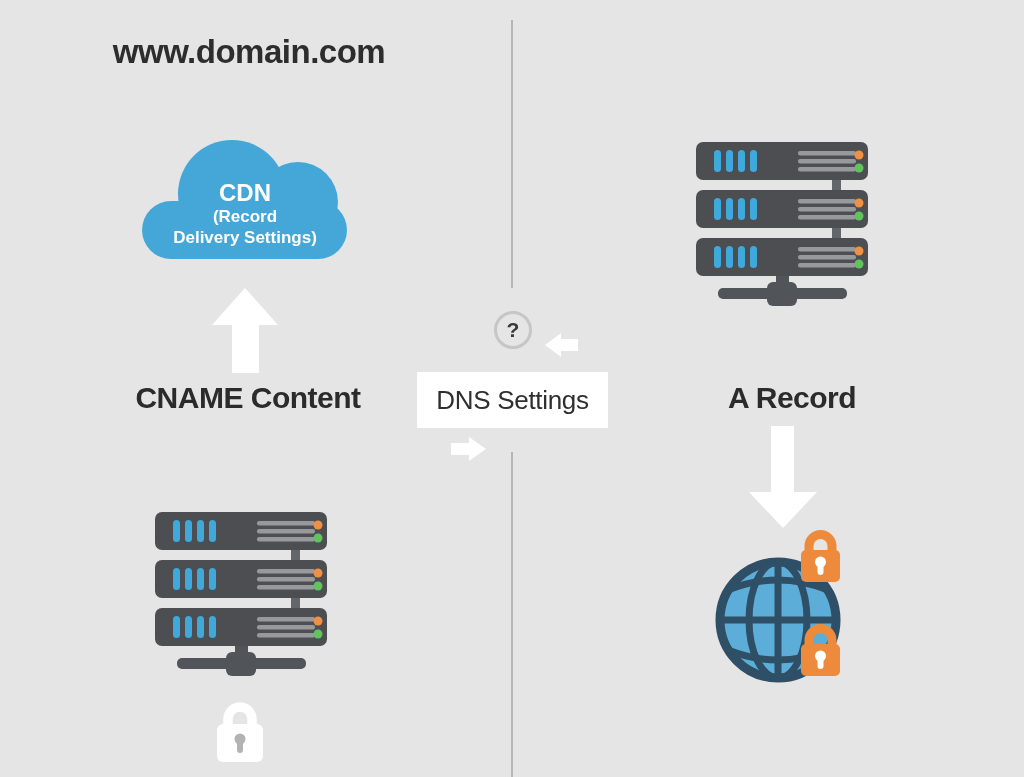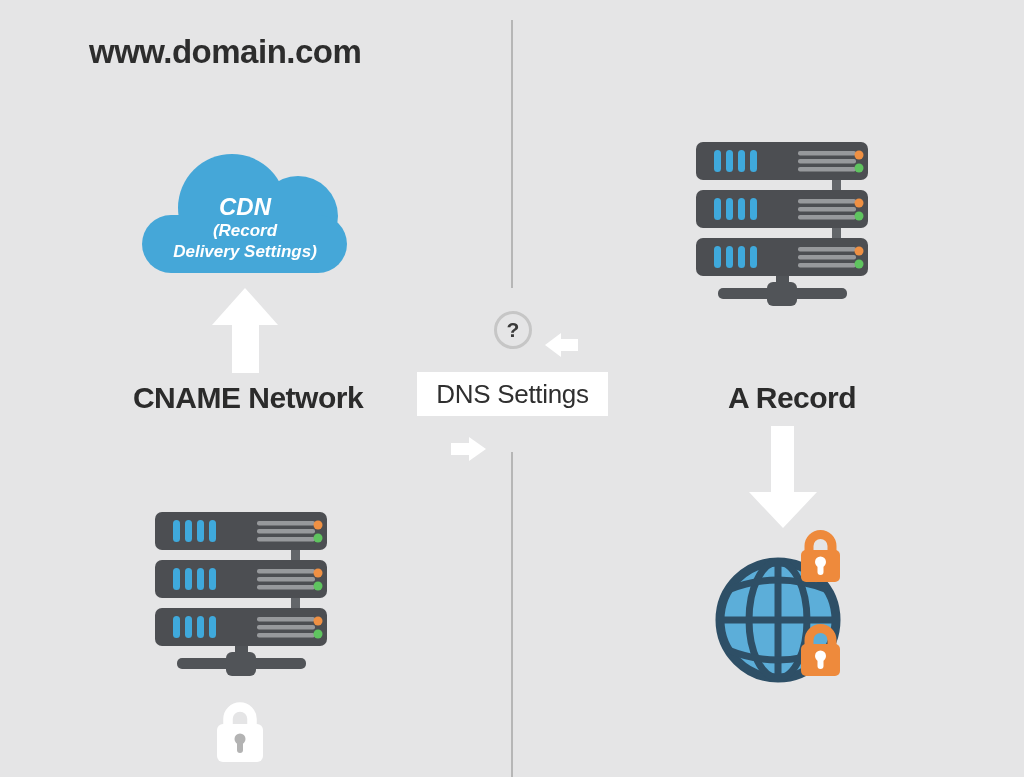--- a/index.html
+++ b/index.html
@@ -6,28 +6,28 @@
   body { font-family:"Liberation Sans", sans-serif; background:#cfcfcf; }
   #canvas {
     position:relative; width:1024px; height:777px; overflow:hidden;
     background:#e5e5e6; margin:0 auto;
   }
   .divider { position:absolute; left:511px; width:2px; background:#b6b6b6; }
   .divider.top { top:20px; height:268px; }
   .divider.bottom { top:452px; height:325px; }
 
   .title {
-    position:absolute; top:33px; width:320px; 
+    position:absolute; top:33px; width:320px; text-align:center;
     font-size:33px; font-weight:700; color:#2d2d2d; letter-spacing:-0.5px;
   }
   .title.left { left:89px; }
   .title.right { left:633px; }
 
   
-  .cloud { position:absolute; left:140px; top:150px; width:210px; height:130px;font-style:italic; }
+  .cloud { position:absolute; left:140px; top:136px; width:210px; height:130px; }
   .cloud .blob { position:absolute; background:#45a7d8; }
   .cloud .c-big  { left:38px; top:4px;  width:108px; height:108px; border-radius:50%; }
   .cloud .c-small{ left:118px; top:26px; width:80px; height:80px; border-radius:50%; }
   .cloud .c-base { left:2px; top:65px; width:205px; height:58px; border-radius:29px; }
   .cloud-text {
     position:absolute; left:0; top:44px; width:210px; text-align:center; color:#ffffff;
   }
   .cloud-text .t1 { font-size:24px; font-weight:700; line-height:26px; }
   .cloud-text .t2 { font-size:17px; font-weight:600; line-height:21px; }
 
@@ -46,21 +46,21 @@
   .mid-right-head { left:469px; top:437px; border-top:12px solid transparent; border-bottom:12px solid transparent; border-left:17px solid #ffffff; }
 
   .record-label {
     position:absolute; top:381px; width:320px; text-align:center;
     font-size:30px; font-weight:700; color:#2b2b2b; letter-spacing:-0.5px;
   }
   .record-label.cname { left:88px; }
   .record-label.arec  { left:632px; }
 
   .dns-box {
-    position:absolute; left:417px; top:372px; width:191px; height:44px;
+    position:absolute; left:417px; top:372px; width:191px; height:56px;
     background:#ffffff; display:flex; align-items:center; justify-content:center;
   }
   .dns-box span { font-size:26px; font-weight:500; color:#2f2f2f; letter-spacing:-0.3px; }
 
   .q-badge {
     position:absolute; left:494px; top:311px; width:38px; height:38px;
     border:3px solid #c6c6c6; border-radius:50%; box-sizing:border-box;
     display:flex; align-items:center; justify-content:center;
     font-size:21px; font-weight:700; color:#3a3a3a;
   }
@@ -114,21 +114,21 @@
       <div class="t2">(Record</div>
       <div class="t2">Delivery Settings)</div>
     </div>
   </div>
 
   <div>
     <div class="tri up-head"></div>
     <div class="shaft up-shaft"></div>
   </div>
 
-  <div class="record-label cname">CNAME Network</div>
+  <div class="record-label cname">CNAME Content</div>
 
   <div class="q-badge">?</div>
 
   <div>
     <div class="tri mid-left-head"></div>
     <div class="shaft mid-left-shaft"></div>
   </div>
 
   <div class="dns-box">
     <span>DNS Settings</span>

